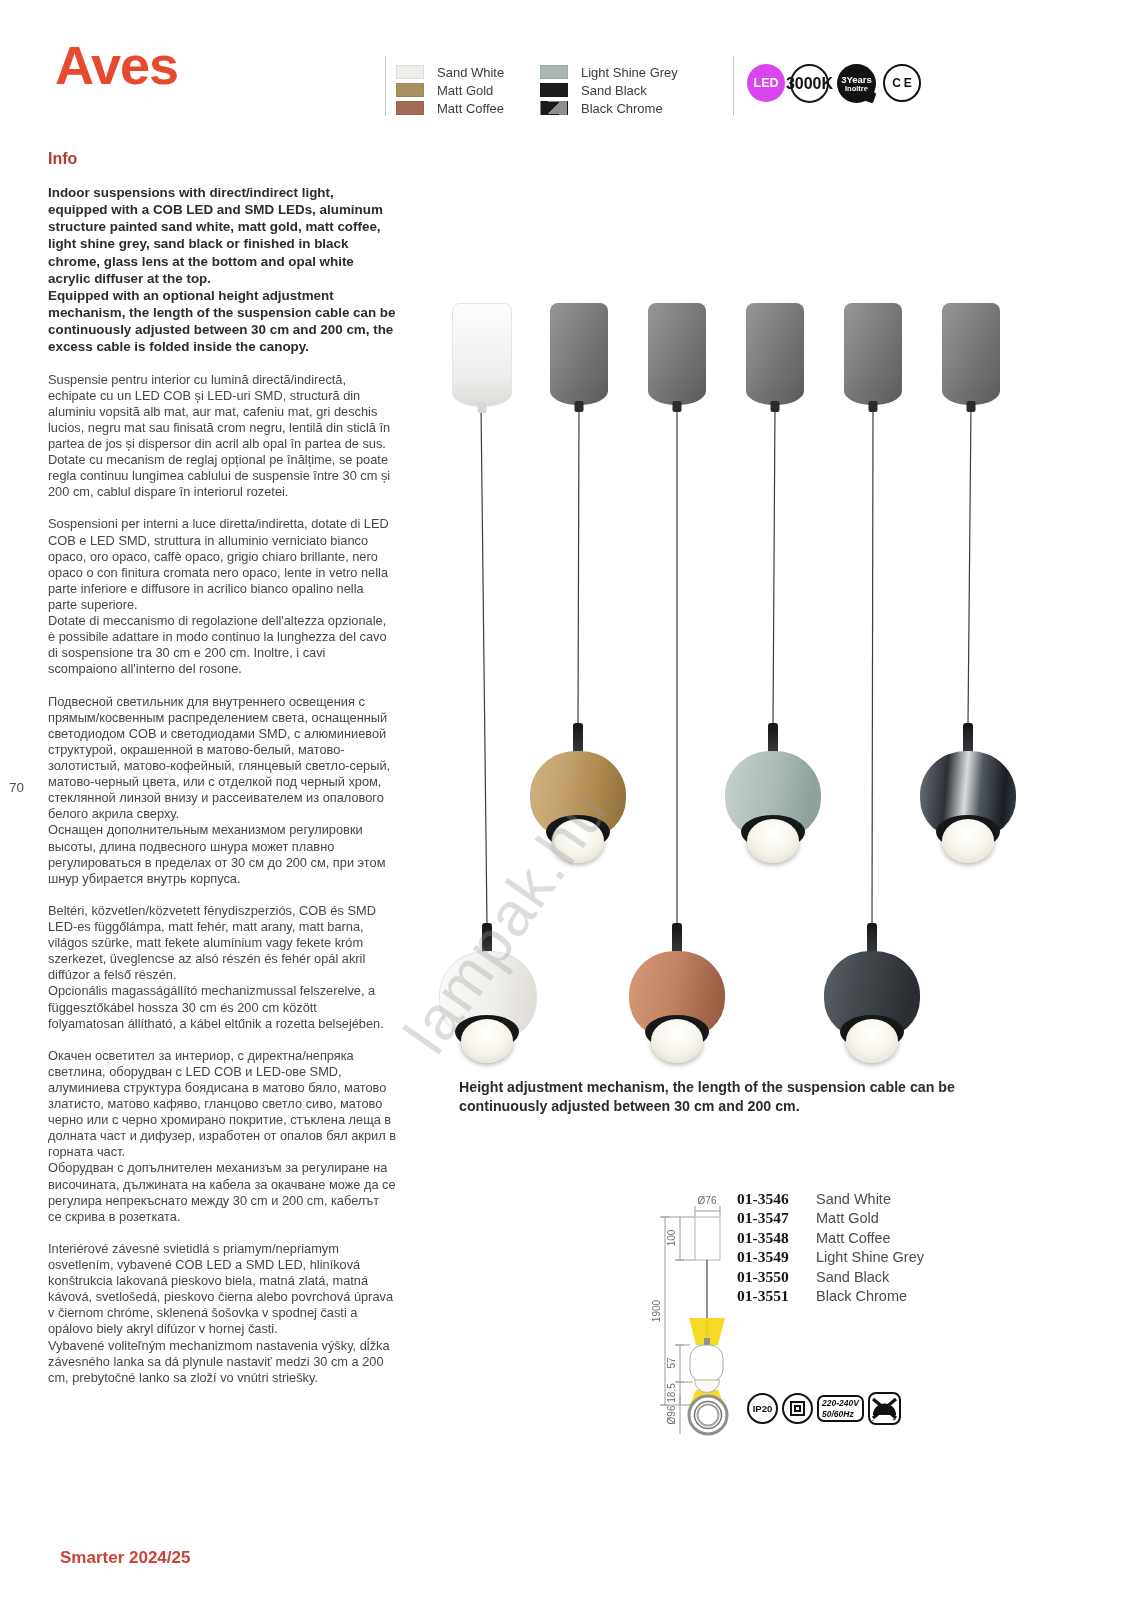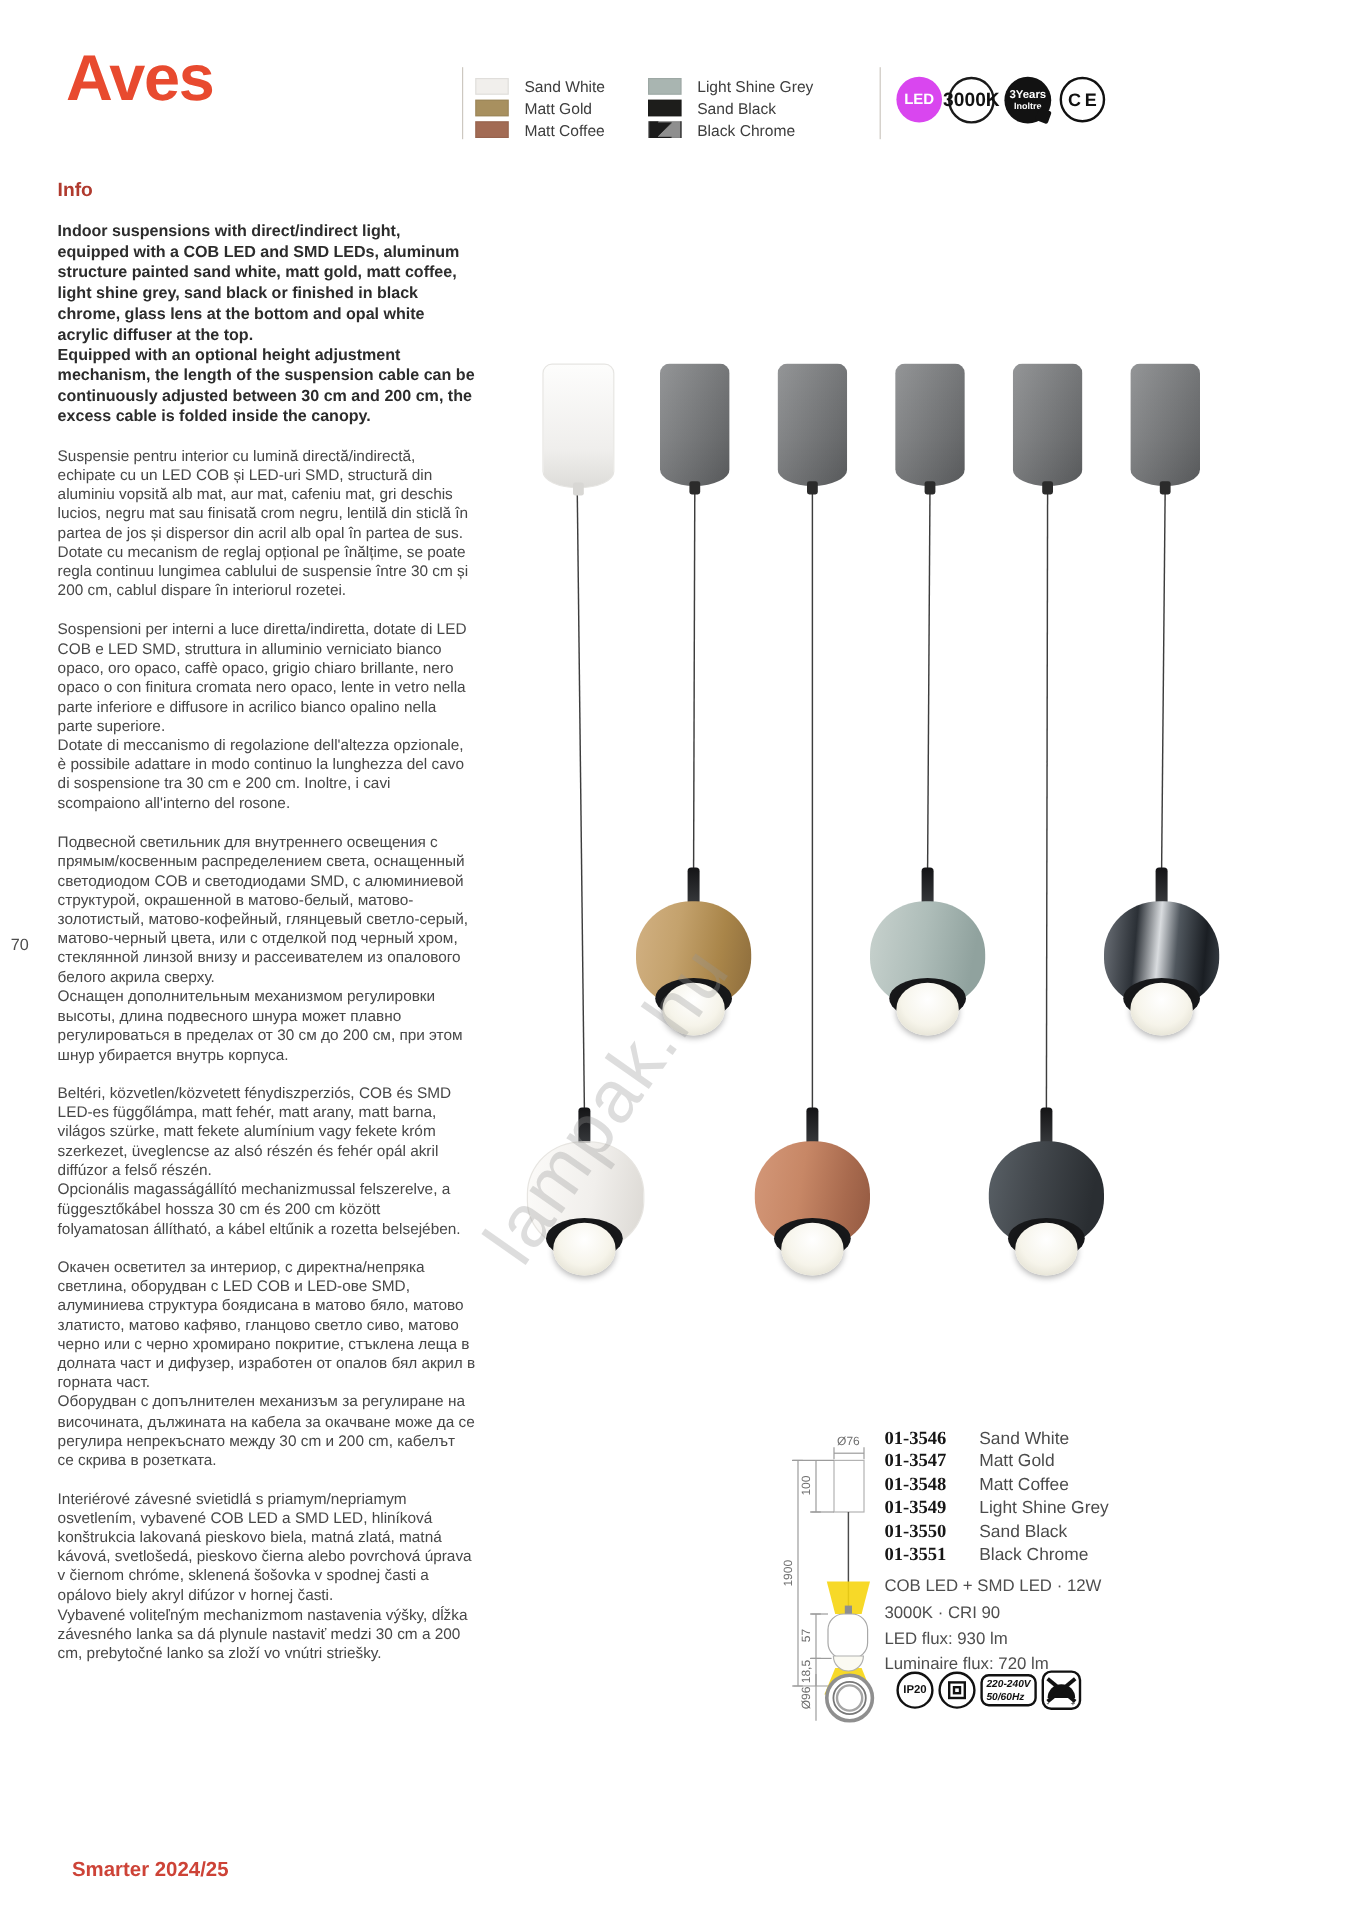--- a/index.html
+++ b/index.html
@@ -19,21 +19,21 @@
   .badge-led{left:747px;width:38px;height:38px;background:#d946ef;color:#fff;
              font-weight:700;font-size:12.5px;}
   .badge-cct{left:790px;width:39px;height:39px;border:2px solid #1a1a1a;
              font-weight:700;font-size:16px;color:#111;}
   .badge-warranty{left:837px;width:39px;height:39px;background:#121212;color:#fff;
              flex-direction:column;line-height:1.05;font-weight:700;}
   .badge-warranty .w1{font-size:9.5px;} .badge-warranty .w2{font-size:7.5px;}
   .badge-warranty::after{content:"";position:absolute;right:1px;bottom:1px;width:11px;height:11px;
              background:#121212;transform:rotate(20deg);border-radius:2px;}
   .badge-ce{left:883px;width:38px;height:38px;border:2px solid #111;color:#111;
-             font-weight:700;font-size:15px;letter-spacing:3px;padding-left:3px;text-align:right;}
+             font-weight:700;font-size:12px;letter-spacing:3px;padding-left:3px;text-align:right;}
 
   
   .page-num{position:absolute;left:9px;top:780px;font-size:13.5px;color:#4d4d4d;}
   .info-col{position:absolute;left:48px;top:150px;width:348px;}
   .info-heading{margin:0 0 15px 0;font-size:16px;font-weight:700;color:#b03a2e;}
   .info-col p{margin:16px 0 9px 0;font-size:12.8px;line-height:1.26;color:#474747;
               white-space:pre-line;}
   .info-col p.en{font-size:13.4px;font-weight:700;color:#2c2c2c;line-height:1.28;}
 
   
@@ -216,20 +216,22 @@
     <div class="pendant p-black" style="left:384px;top:628px;">
       <div class="grip"></div>
       <div class="pbody"></div>
       <div class="mouth"></div>
       <div class="lens"></div>
     </div>
 
     <div class="watermark">lampak.hu</div>
   </div>
 
+  <div class="caption">Height adjustment mechanism, the length of the suspension cable can be
+continuously adjusted between 30 cm and 200 cm.</div>
 
   <svg class="drawing" width="120" height="280" viewBox="0 0 120 280">
     <g stroke="#9c9c9c" stroke-width="1" fill="none">
 
       <line x1="80" y1="46" x2="80" y2="56"></line>
         <line x1="105" y1="46" x2="105" y2="56"></line>
       <line x1="80" y1="51" x2="105" y2="51"></line>
 
       <rect x="80" y="57" width="25" height="43" fill="#ffffff" stroke="#b3b3b3"></rect>
 
@@ -294,26 +296,20 @@
     <div class="prod-row">
       <span class="prod-code">01-3550</span>
       <span class="prod-name">Sand Black</span>
     </div>
     <div class="prod-row">
       <span class="prod-code">01-3551</span>
       <span class="prod-name">Black Chrome</span>
     </div>
   </div>
 
-  <div class="specs">
-    <div>COB LED + SMD LED · 12W</div>
-    <div>3000K · CRI 90</div>
-    <div>LED flux: 930 lm</div>
-    <div>Luminaire flux: 720 lm</div>
-  </div>
 
   <div class="certs">
     <div class="ic-circle">
       <span class="ic-ip">IP20</span>
     </div>
     <div class="ic-circle">
       <span class="dbl-outer">
           <span class="dbl-inner"></span>
         </span>
     </div>

